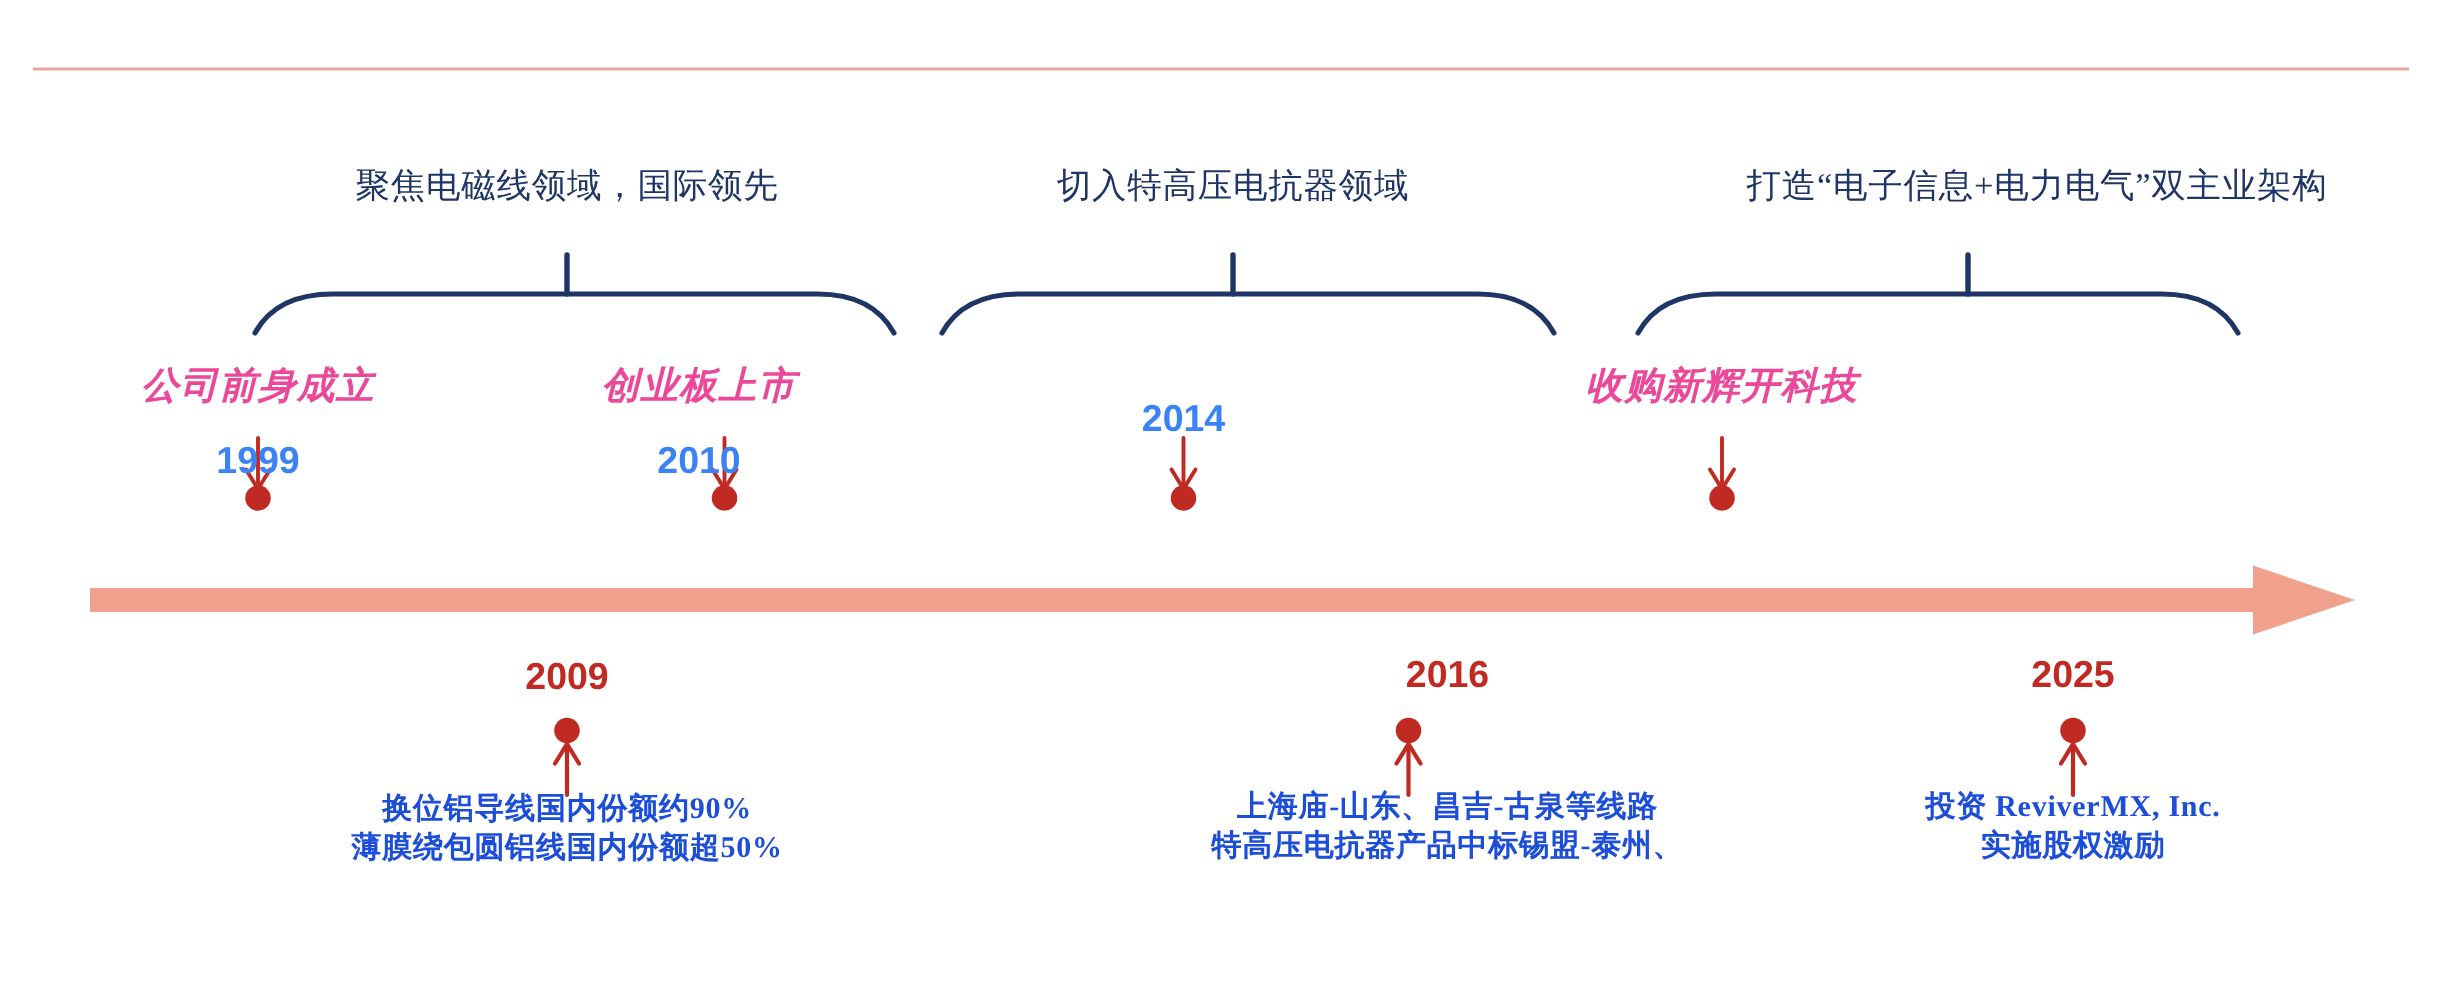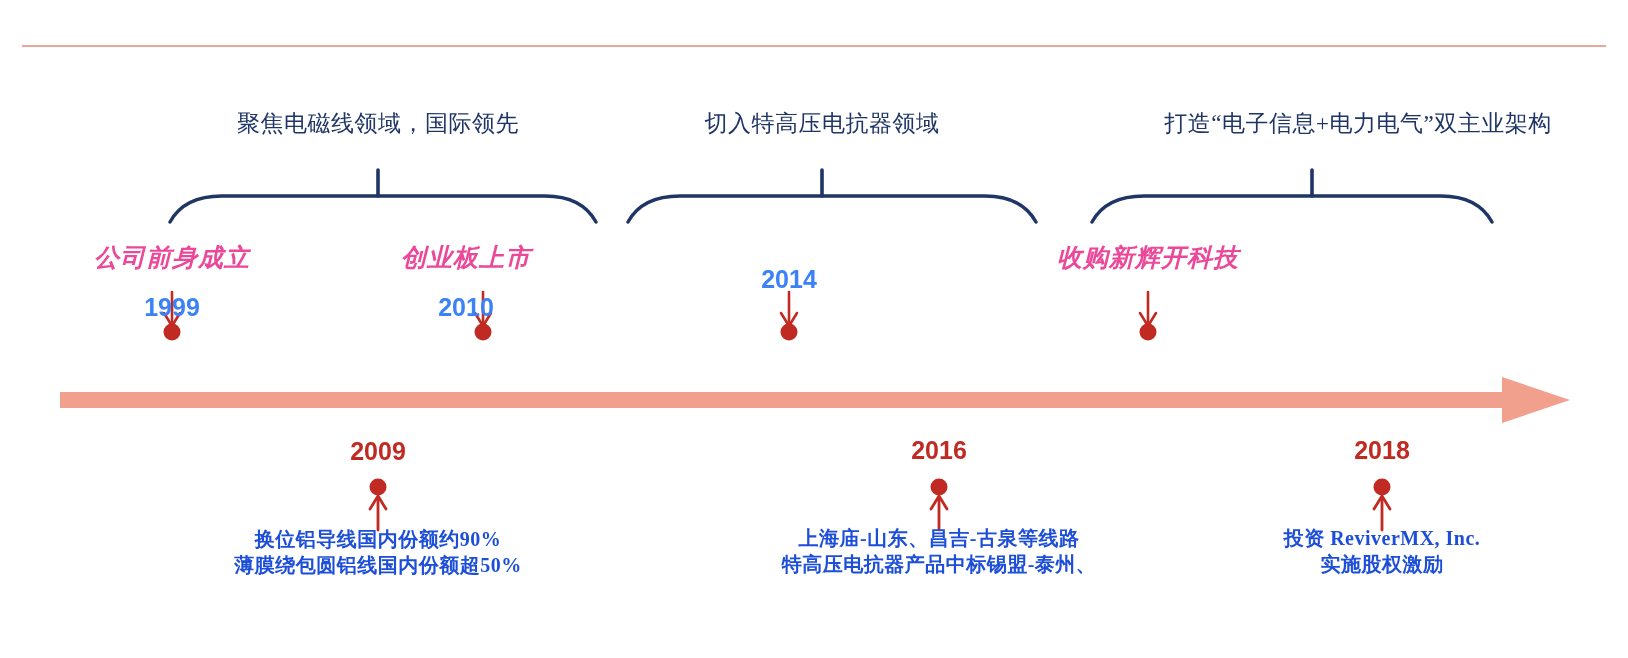--- a/index.html
+++ b/index.html
@@ -202,29 +202,29 @@
   </div>
 
   <div class="ms-bot" style="left:378px; top:438px;">
     <div class="ms-year">2009</div>
     <div class="ms-desc">
       <span class="ln">换位铝导线国内份额约90%</span>
       <span class="ln">薄膜绕包圆铝线国内份额超50%</span>
     </div>
   </div>
 
-  <div class="ms-bot" style="left:939px; top:437px;">
+  <div class="ms-bot" style="left:965px; top:437px;">
     <div class="ms-year">2016</div>
     <div class="ms-desc">
       <span class="ln">上海庙-山东、昌吉-古泉等线路</span>
       <span class="ln">特高压电抗器产品中标锡盟-泰州、</span>
     </div>
   </div>
 
   <div class="ms-bot" style="left:1382px; top:437px;">
-    <div class="ms-year">2018</div>
+    <div class="ms-year">2025</div>
     <div class="ms-desc">
       <span class="ln">投资 ReviverMX, Inc.</span>
       <span class="ln">实施股权激励</span>
     </div>
   </div>
 
 </div>
 
 </body></html>

